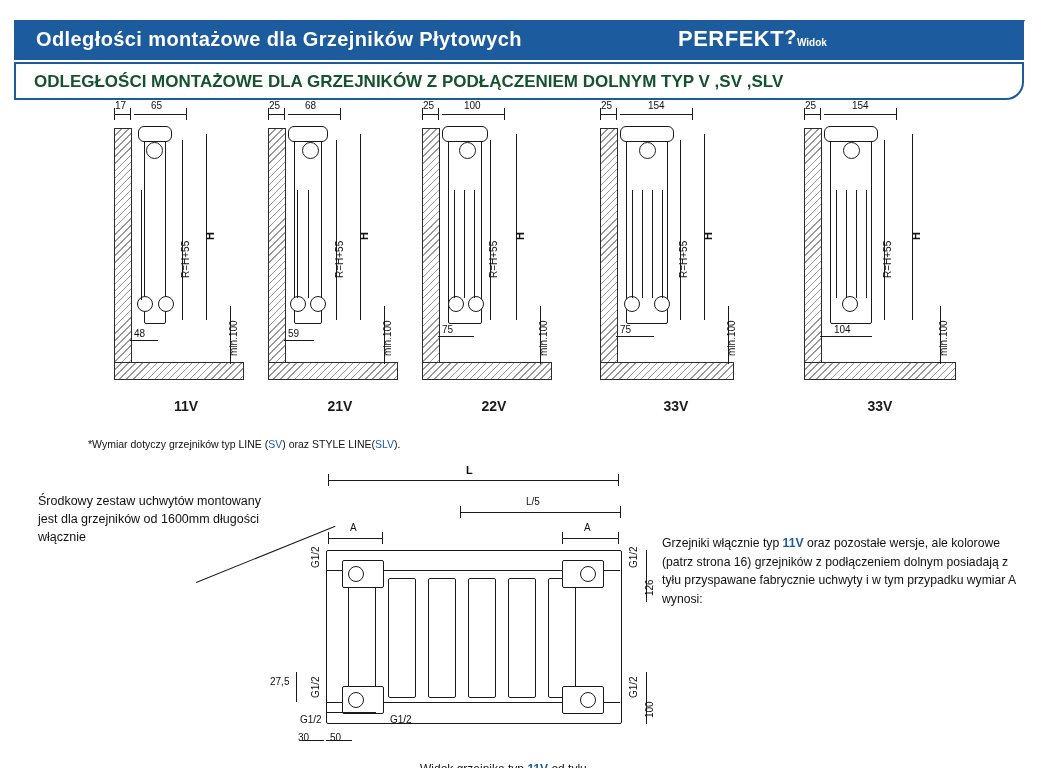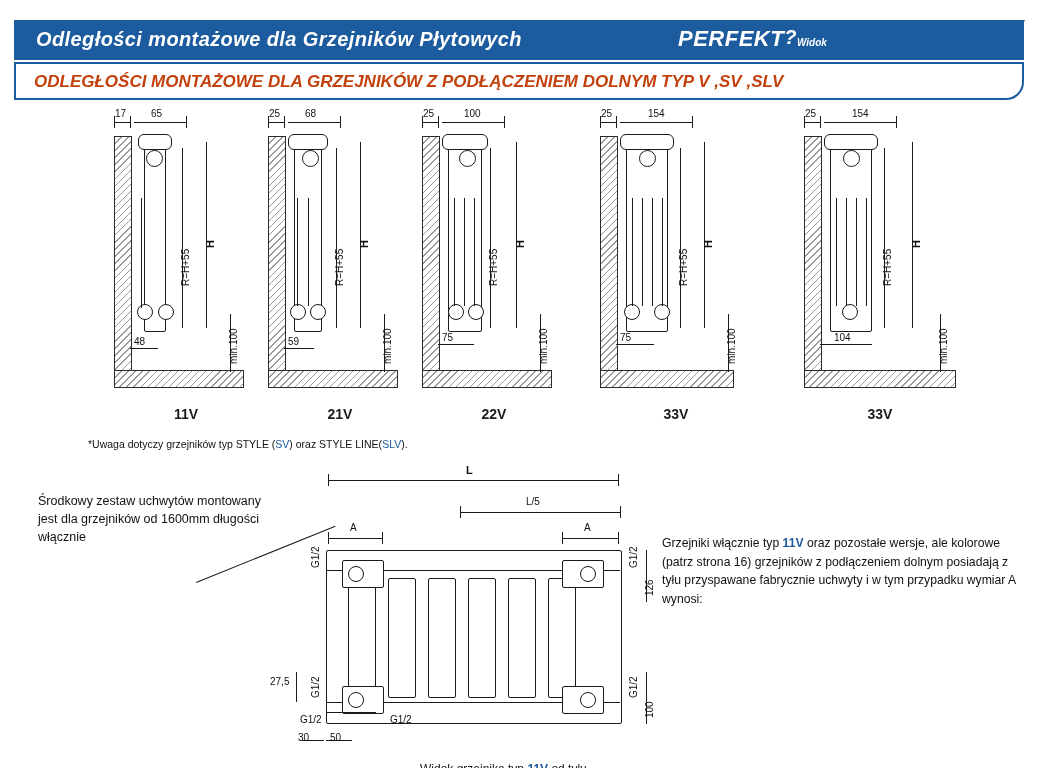--- a/index.html
+++ b/index.html
@@ -1,32 +1,32 @@
 <!DOCTYPE html>
 <html><head>
 <meta charset="utf-8">
 <style>
   html,body{margin:0;padding:0;background:#ffffff;}
   body{width:1042px;height:768px;position:relative;font-family:"Liberation Sans",sans-serif;color:#1a1a1a;overflow:hidden;}
 
   
-  .hdr-wrap{position:absolute;left:0;top:0;width:1042px;height:104px;font-style:italic;}
+  .hdr-wrap{position:absolute;left:0;top:0;width:1042px;height:104px;}
   .hdr-band{position:absolute;left:14px;top:20px;width:1010px;height:40px;background:#1b5b9e;}
   .hdr-band:after{content:"";position:absolute;right:-0px;top:0;width:0;height:0;}
   .hdr-band-skew{position:absolute;left:955px;top:20px;width:70px;height:40px;background:#1b5b9e;
      clip-path:polygon(0 0,100% 0,72% 100%,0 100%);}
   .hdr-title{position:absolute;left:36px;top:28px;font-size:20px;font-weight:bold;color:#ffffff;letter-spacing:.4px;}
   .brand{position:absolute;left:678px;top:26px;color:#fff;font-weight:bold;font-size:22px;letter-spacing:.5px;}
   .brand .sys{font-size:10px;font-weight:bold;letter-spacing:0;}
   .brand .qmark{display:inline-block;font-size:20px;transform:translateY(-2px);}
   .hdr-sub{position:absolute;left:14px;top:62px;width:1010px;height:38px;border:2px solid #1b5b9e;border-radius:0 0 18px 0;box-sizing:border-box;}
-  .hdr-sub span{position:absolute;left:18px;top:8px;font-size:17px;font-weight:bold;color:#c2410c;}
-
-  
-  .panels{position:absolute;left:0;top:108px;width:1042px;height:320px;}
+  .hdr-sub span{position:absolute;left:18px;top:8px;font-size:17px;font-weight:bold;color:#14532d;}
+
+  
+  .panels{position:absolute;left:0;top:100px;width:1042px;height:320px;}
   .panel{position:absolute;top:0;width:180px;height:310px;}
   .ptitle{position:absolute;bottom:-4px;width:100%;text-align:center;font-size:14px;font-weight:bold;}
 
   
   .wall{position:absolute;border:1px solid #2b2b2b;background:
      repeating-linear-gradient(135deg,#ffffff 0 4px,#9a9a9a 4px 5px);}
   .floor{position:absolute;border:1px solid #2b2b2b;background:
      repeating-linear-gradient(135deg,#ffffff 0 4px,#9a9a9a 4px 5px);}
 
   .rad{position:absolute;border:1.5px solid #1a1a1a;background:#fff;border-radius:2px;}
@@ -214,21 +214,21 @@
     <div class="vlbl-b" style="left:120px;top:140px">H</div>
     <div class="dim-l" style="left:150px;top:206px;height:58px"></div>
     <div class="vlbl" style="left:148px;top:256px">min.100</div>
     <div class="dim-h" style="left:30px;top:236px;width:52px"></div>
     <div class="lbl" style="left:44px;top:224px">104</div>
     <div class="ptitle">33V</div>
   </div>
 </div>
 
 <div class="footnote">
-  <span>*Uwaga dotyczy grzejników typ STYLE (</span><span class="blue">SV</span><span>) oraz STYLE LINE(</span><span class="blue">SLV</span><span>).</span>
+  <span>*Wymiar dotyczy grzejników typ LINE (</span><span class="blue">SV</span><span>) oraz STYLE LINE(</span><span class="blue">SLV</span><span>).</span>
 </div>
 
 <div class="note-left">Środkowy zestaw uchwytów montowany jest dla grzejników od 1600mm długości włącznie</div>
 <div class="leader" style="left:196px;top:582px;width:150px;transform:rotate(-22deg)"></div>
 
 <div class="bottomdraw">
 
   <div class="dim-h" style="left:58px;top:30px;width:290px"></div>
   <div class="dim-l" style="left:58px;top:24px;height:12px"></div>
   <div class="dim-l" style="left:348px;top:24px;height:12px"></div>

